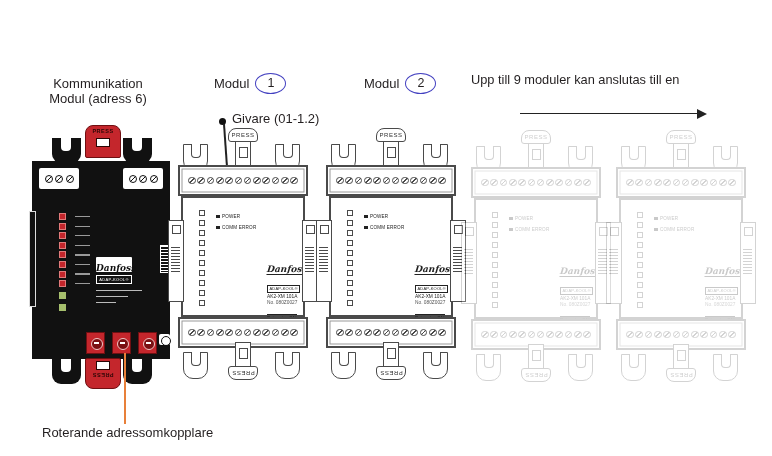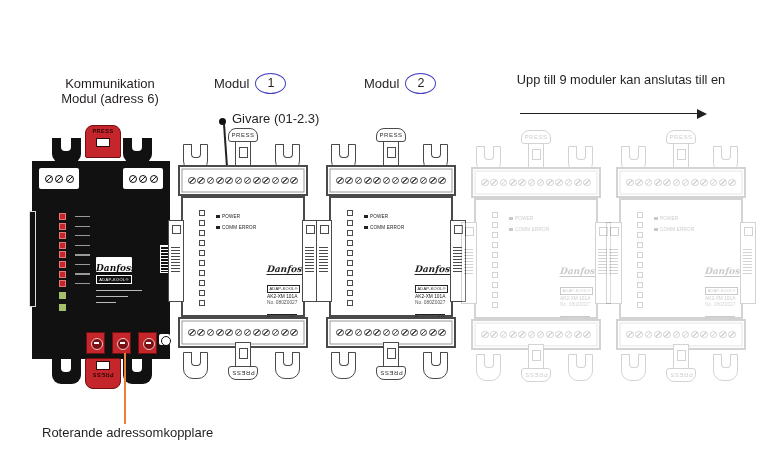--- a/index.html
+++ b/index.html
@@ -6,29 +6,29 @@
   html,body { background:#fff; }
   i { font-style: normal; }
   .canvas {
     position: relative; width: 772px; height: 456px; background: #fff;
     font-family: "Liberation Sans", sans-serif; color: #231f20; overflow: hidden;
   }
   
   .intro { position: absolute; left: 8px; top: 6px; font-size: 13px; line-height: 16px; white-space: nowrap; }
   
   .hdr { position: absolute; font-size: 13px; line-height: 15px; }
-  .comm-label { left: 40px; top: 76px; width: 140px; text-align: center; }
+  .comm-label { left: 28px; top: 76px; width: 140px; text-align: center; }
   .mod-label { display: flex; align-items: center; gap: 6px; }
   .mod1-label { left: 214px; top: 73px; }
   .mod2-label { left: 364px; top: 73px; }
   .num-circle {
     display: inline-block; width: 31px; height: 21px; border: 1.6px solid #4340c0;
     border-radius: 50%; text-align: center; line-height: 18px; font-size: 12.5px; color: #231f20;
   }
-  .capacity-label { left: 497px; top: 72px; width: 248px; text-align: center; font-size: 12.8px; }
+  .capacity-label { left: 471px; top: 72px; width: 248px; font-size: 12.8px; }
   .cap-arrow-line { position: absolute; left: 520px; top: 113px; width: 180px; border-top: 1.6px solid #222; }
   .cap-arrow-head { position: absolute; left: 697px; top: 109px; width: 0; height: 0;
     border-left: 10px solid #222; border-top: 5px solid transparent; border-bottom: 5px solid transparent; }
   
   .givare-label { position: absolute; left: 232px; top: 111px; font-size: 13px; }
   .givare-dot { position: absolute; left: 219px; top: 118px; width: 7px; height: 7px; border-radius: 50%; background: #111; }
   .givare-line { position: absolute; left: 223px; top: 124px; width: 1.5px; height: 61px; background: #222;
     transform: rotate(-4deg); transform-origin: top center; }
   
   .rotary-line { position: absolute; left: 124px; top: 353px; width: 1.6px; height: 71px; background: #e8803a; }
@@ -150,21 +150,21 @@
     <span>Modul</span>
     <span class="num-circle">2</span>
   </div>
 
   <div class="hdr capacity-label">
     <div>Upp till 9 moduler kan anslutas till en</div>
   </div>
   <div class="cap-arrow-line"></div>
   <div class="cap-arrow-head"></div>
 
-  <div class="givare-label">Givare (01-2.3)</div>
+  <div class="givare-label">Givare (01-1.2)</div>
   <div class="givare-dot"></div>
   <div class="givare-line"></div>
 
   <div class="black-module">
     <div class="b-foot tl"></div>
     <div class="b-foot tr"></div>
     <div class="b-press top">
       <span class="txt">PRESS</span>
       <span class="slot"></span>
     </div>

